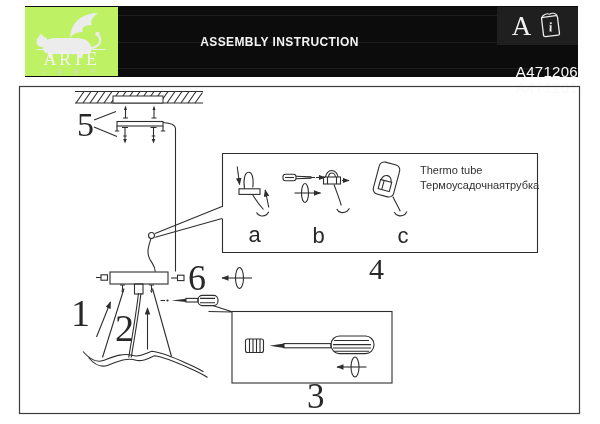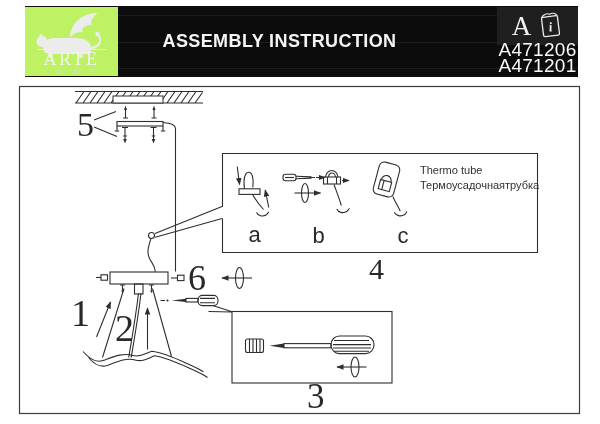--- a/index.html
+++ b/index.html
@@ -14,32 +14,32 @@
   }
   .scanline{position:absolute;left:0;width:100%;height:1px;background:rgba(255,255,255,.07);}
   .logo-box{
     position:absolute;left:0;top:1px;width:93px;height:69px;background:#bef264;
   }
   .titles{
     position:absolute;left:93px;width:323px;top:0;height:71px;
     display:flex;flex-direction:column;justify-content:center;align-items:center;gap:9px;
   }
   .title-line{
-    color:#f4f4f4;font-weight:bold;font-size:18px;letter-spacing:.4px;white-space:nowrap;
+    color:#f4f4f4;font-weight:bold;font-size:12px;letter-spacing:.4px;white-space:nowrap;
   }
   .a-box{
     position:absolute;right:0;top:1px;width:81px;height:38px;background:#1f1f1f;
     display:flex;align-items:center;justify-content:center;gap:7px;
   }
   .manual-letter{
     color:#f2f2f2;font-family:"Liberation Serif",serif;font-size:27px;line-height:27px;
   }
   .codes{
-    position:absolute;right:0;top:36px;width:81px;text-align:center;
-    color:#fafafa;font-size:19px;line-height:16px;letter-spacing:.3px;
+    position:absolute;right:0;top:58px;width:81px;text-align:right;
+    color:#fafafa;font-size:15px;line-height:16px;letter-spacing:.3px;
   }
   
   .diagram{position:absolute;left:0;top:0;}
   .ln{stroke:#2e2e2e;fill:none;stroke-width:1.1;}
   .filled{fill:#2e2e2e;stroke:none;}
   .num{font-family:"Liberation Serif",serif;fill:#282828;}
   .abc{font-family:"Liberation Sans",sans-serif;fill:#282828;font-size:22px;}
   .small-t{font-family:"Liberation Sans",sans-serif;fill:#303030;font-size:11px;}
 </style>
 </head>

